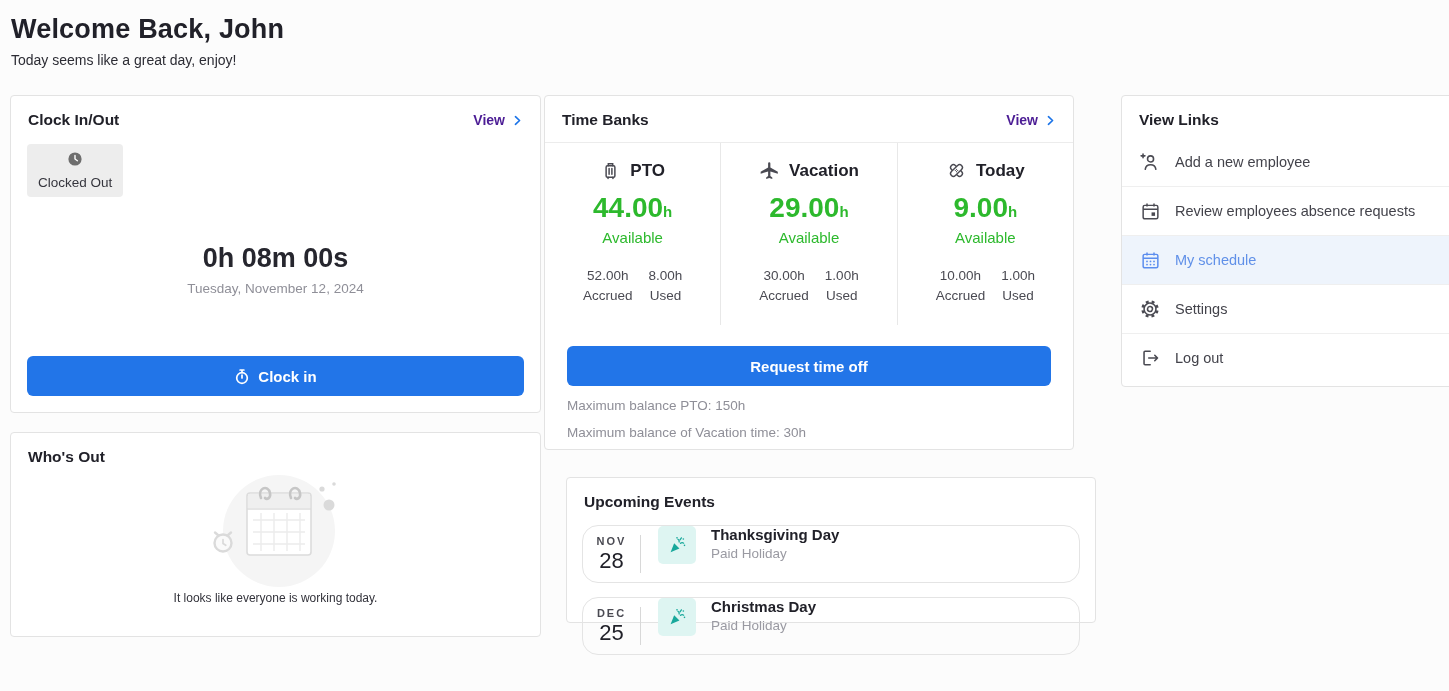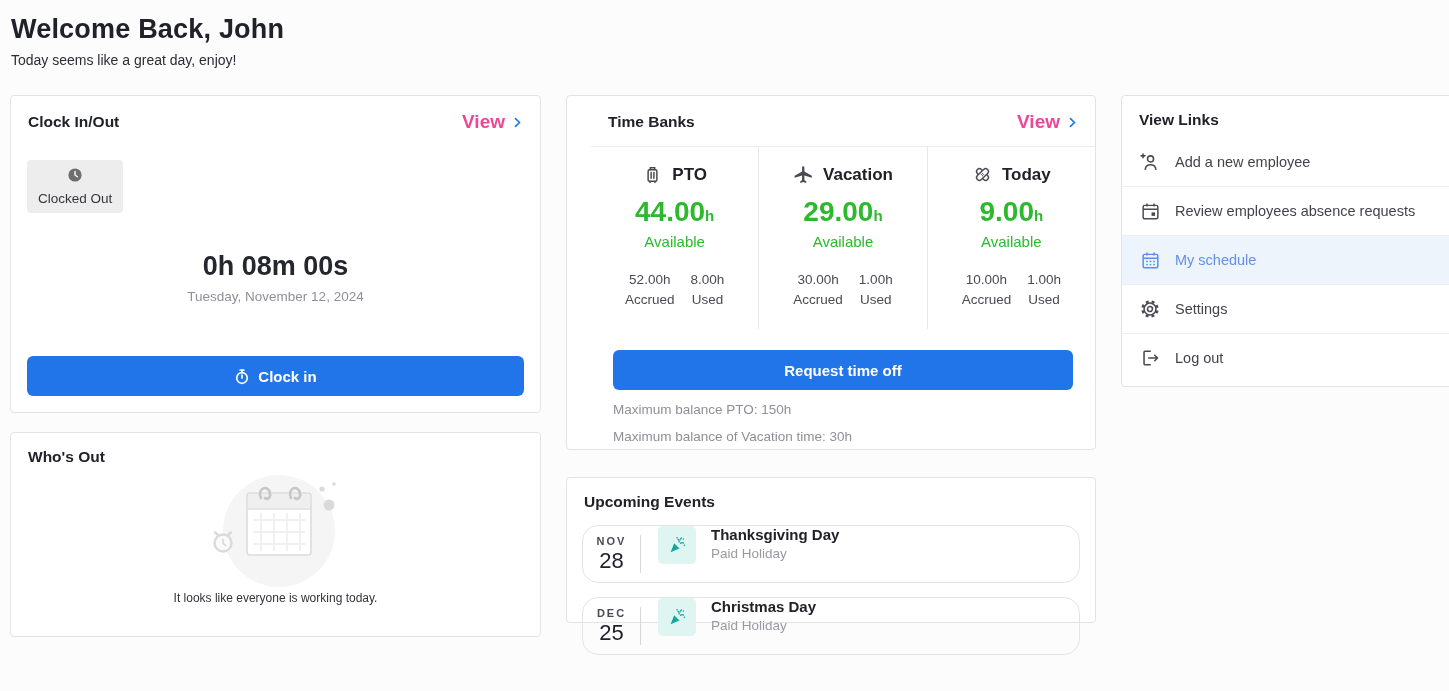--- a/index.html
+++ b/index.html
@@ -10,24 +10,24 @@
     background:#fcfcfc;
     font-family:"Liberation Sans", sans-serif;
     color:#26262e;
   }
   
   .page-header{position:absolute;left:11px;top:14px;}
   .page-title{font-size:27px;font-weight:600;letter-spacing:.2px;color:#212129;margin:0;}
   .page-subtitle{font-size:14px;color:#2c2c34;margin-top:7px;}
 
   
-  .card{position:absolute;background:#fff;border:1px solid #e3e3e3;border-radius:4px;box-sizing:border-box;gap:12px;}
+  .card{position:absolute;background:#fff;border:1px solid #e3e3e3;border-radius:4px;box-sizing:border-box;}
   .card-header{display:flex;justify-content:space-between;align-items:center;padding:15px 17px 13px;}
   .card-title{font-size:15.5px;font-weight:600;color:#212129;}
-  .view-link{display:inline-flex;align-items:center;gap:7px;color:#ec4899;font-size:19px;font-weight:600;cursor:pointer;}
+  .view-link{display:inline-flex;align-items:center;gap:7px;color:#4c1d95;font-size:14px;font-weight:600;cursor:pointer;}
 
   .btn{display:flex;align-items:center;justify-content:center;gap:8px;
        background:#2275e8;color:#fff;border:none;border-radius:6px;height:40px;
        font-size:15px;font-weight:600;font-family:inherit;cursor:pointer;}
 
   
   #clock-card{left:10px;top:95px;width:531px;height:318px;display:flex;flex-direction:column;}
   .status-badge{display:inline-flex;align-items:center;gap:8px;align-self:flex-start;
     background:#ededed;border-radius:4px;padding:7px 11px;margin:2px 0 0 16px;
     font-size:13.5px;color:#35353d;flex-direction:column;}
@@ -35,21 +35,21 @@
   .timer{font-size:27px;font-weight:600;color:#26262e;}
   .timer-date{font-size:13.5px;color:#8f8f98;margin-top:7px;}
   .clock-btn{margin:0 16px 16px;width:calc(100% - 32px);}
 
   
   #whosout-card{left:10px;top:432px;width:531px;height:205px;}
   .wo-illustration{display:flex;justify-content:center;margin-top:-8px;}
   .wo-message{text-align:center;font-size:12px;color:#33333b;margin-top:2px;}
 
   
-  #timebanks-card{left:566px;top:95px;width:530px;height:355px;padding-left:24px;}
+  #timebanks-card{left:544px;top:95px;width:530px;height:355px;}
   #timebanks-card .card-header{border-bottom:1px solid #ececec;}
   .banks{display:flex;}
   .bank{flex:1;text-align:center;padding:17px 0 20px;}
   .bank + .bank{border-left:1px solid #e8e8e8;}
   .bank-name{display:flex;align-items:center;justify-content:center;gap:9px;font-size:17px;font-weight:600;color:#212129;}
   .bank-value{margin-top:13px;color:#2db92d;font-size:28px;font-weight:600;line-height:1;}
   .bank-value .unit{font-size:15px;}
   .bank-available{color:#2db92d;font-size:15px;font-weight:500;margin-top:7px;}
   .bank-stats{display:flex;justify-content:center;gap:16px;margin-top:20px;}
   .bank-stat{font-size:13.5px;color:#4a4a52;line-height:1.45;}

